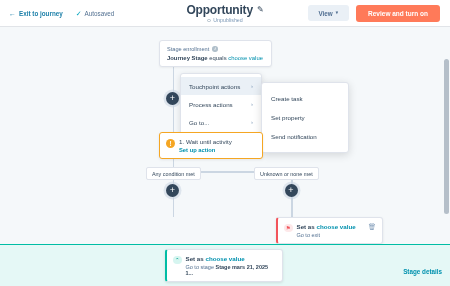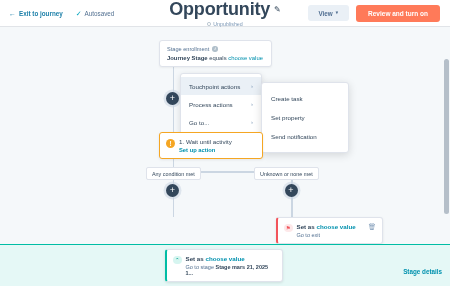--- a/index.html
+++ b/index.html
@@ -28,21 +28,21 @@
   .autosaved { display: flex; align-items: center; gap: 3px; white-space: nowrap; }
   .check-icon { color: #00a4bd; font-size: 7px; line-height: 1; }
   .autosaved-text { color: #516f90; font-size: 6.3px; }
 
   .hdr-center {
     position: absolute; left: 0; right: 0;
     display: flex; flex-direction: column; align-items: center;
     pointer-events: none;
   }
   .title-row { display: flex; align-items: center; gap: 4px; pointer-events: auto; }
-  .title-text { color: #33475b; font-size: 18px; font-weight: bold; letter-spacing: -.2px; }
+  .title-text { color: #33475b; font-size: 12px; font-weight: bold; letter-spacing: -.2px; }
   .pencil-icon { color: #33475b; font-size: 8px; cursor: pointer; line-height: 1; }
   .status-row { display: flex; align-items: center; gap: 2.5px; margin-top: .5px; pointer-events: auto; }
   .status-dot {
     width: 3.5px; height: 3.5px; border-radius: 50%;
     border: 1px solid #b0bfca; background: #ffffff;
   }
   .status-text { color: #7c98b6; font-size: 5.3px; }
 
   .hdr-right {
     margin-left: auto; display: flex; align-items: center;

